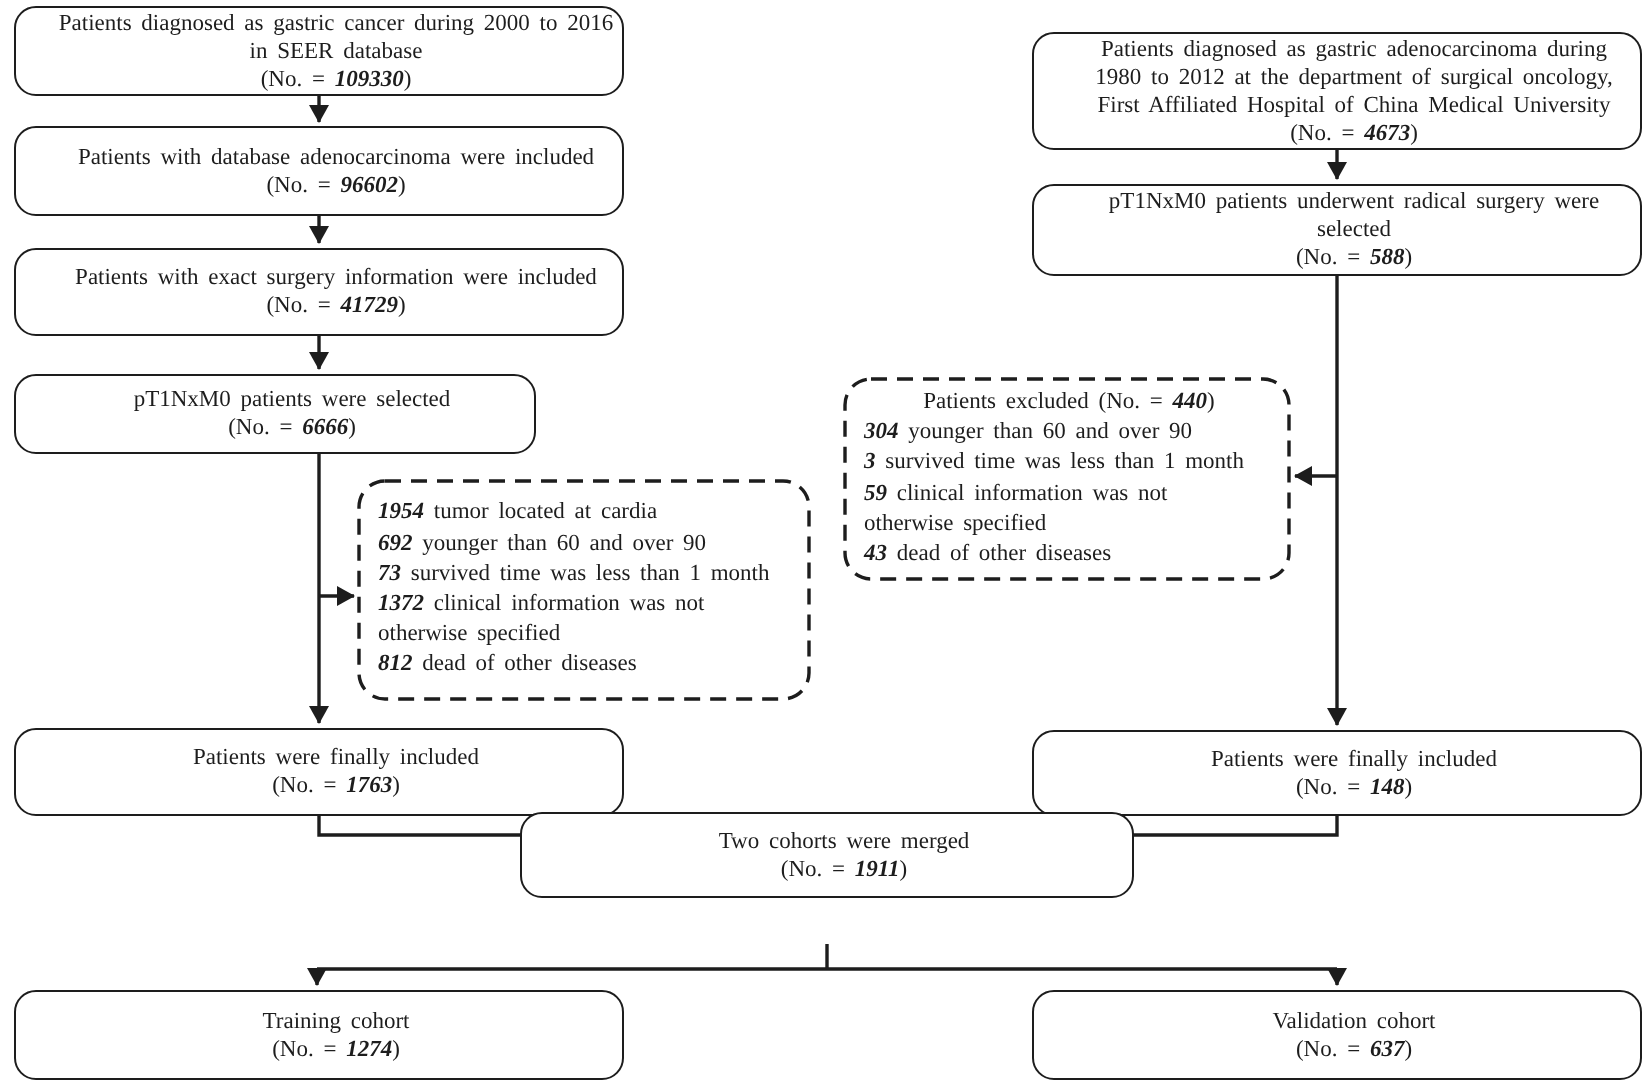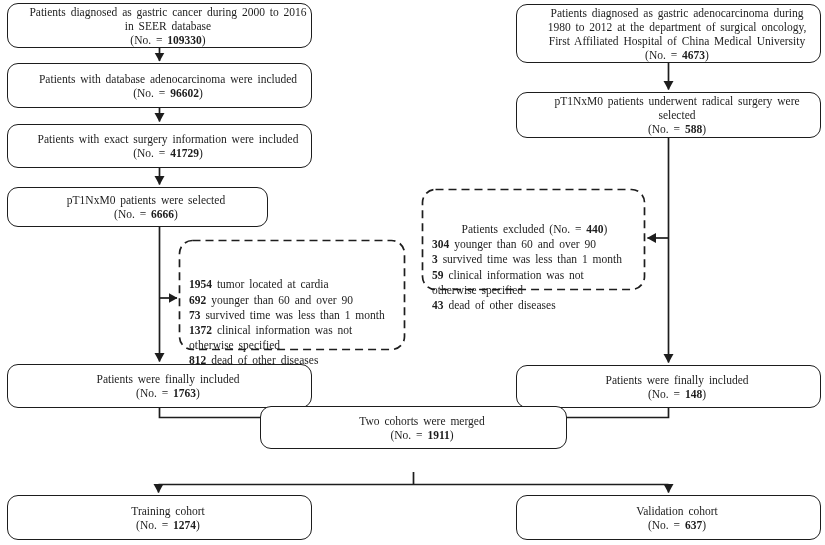--- a/index.html
+++ b/index.html
@@ -9,27 +9,26 @@
     color:#1d1d1d; overflow:hidden;
   }
   svg.connectors { position:absolute; left:0; top:0; }
   .box {
     position:absolute; box-sizing:border-box;
     border:1.7px solid #1d1d1d; border-radius:11px; background:#ffffff;
     display:flex; flex-direction:column; justify-content:center; align-items:center;
     font-size:11.5px; line-height:14px; word-spacing:2px; text-align:center;padding-left:17px;
   }
   .box .ln { white-space:nowrap; }
-  .b { font-weight:bold; }
+  .b { font-weight:bold;font-style:italic; }
   .excl {
     position:absolute; box-sizing:border-box; background:transparent;
     display:flex; flex-direction:column; justify-content:center;
     font-size:11.5px; line-height:15.2px; word-spacing:2px; text-align:left;
     padding:3px 7px 3px 9px;
-    margin-top:28px;
   }
   .excl .title { text-align:center; white-space:nowrap; }
   .excl .item { white-space:nowrap; }
   .excl .item.wrap { white-space:normal; max-width:182px; }
 </style>
 </head>
 <body>
 
 <div class="canvas">
 
@@ -85,21 +84,21 @@
     <div class="item"><span class="b">73</span> <span>survived time was less than 1 month</span></div>
     <div class="item wrap"><span class="b">1372</span> <span>clinical information was not otherwise specified</span></div>
     <div class="item"><span class="b">812</span> <span>dead of other diseases</span></div>
   </div>
 
   <div class="box" style="left:7px; top:364px; width:305px; height:44px">
     <div class="ln">Patients were finally included</div>
     <div class="ln"><span>(No. = </span><span class="b">1763</span><span>)</span></div>
   </div>
 
-  <div class="box" style="left:516px; top:4px; width:305px; height:59px">
+  <div class="box" style="left:516px; top:16px; width:305px; height:59px">
     <div class="ln">Patients diagnosed as gastric adenocarcinoma during</div>
     <div class="ln">1980 to 2012 at the department of surgical oncology,</div>
     <div class="ln">First Affiliated Hospital of China Medical University</div>
     <div class="ln"><span>(No. = </span><span class="b">4673</span><span>)</span></div>
   </div>
 
   <div class="box" style="left:516px; top:92px; width:305px; height:46px">
     <div class="ln">pT1NxM0 patients underwent radical surgery were</div>
     <div class="ln">selected</div>
     <div class="ln"><span>(No. = </span><span class="b">588</span><span>)</span></div>

